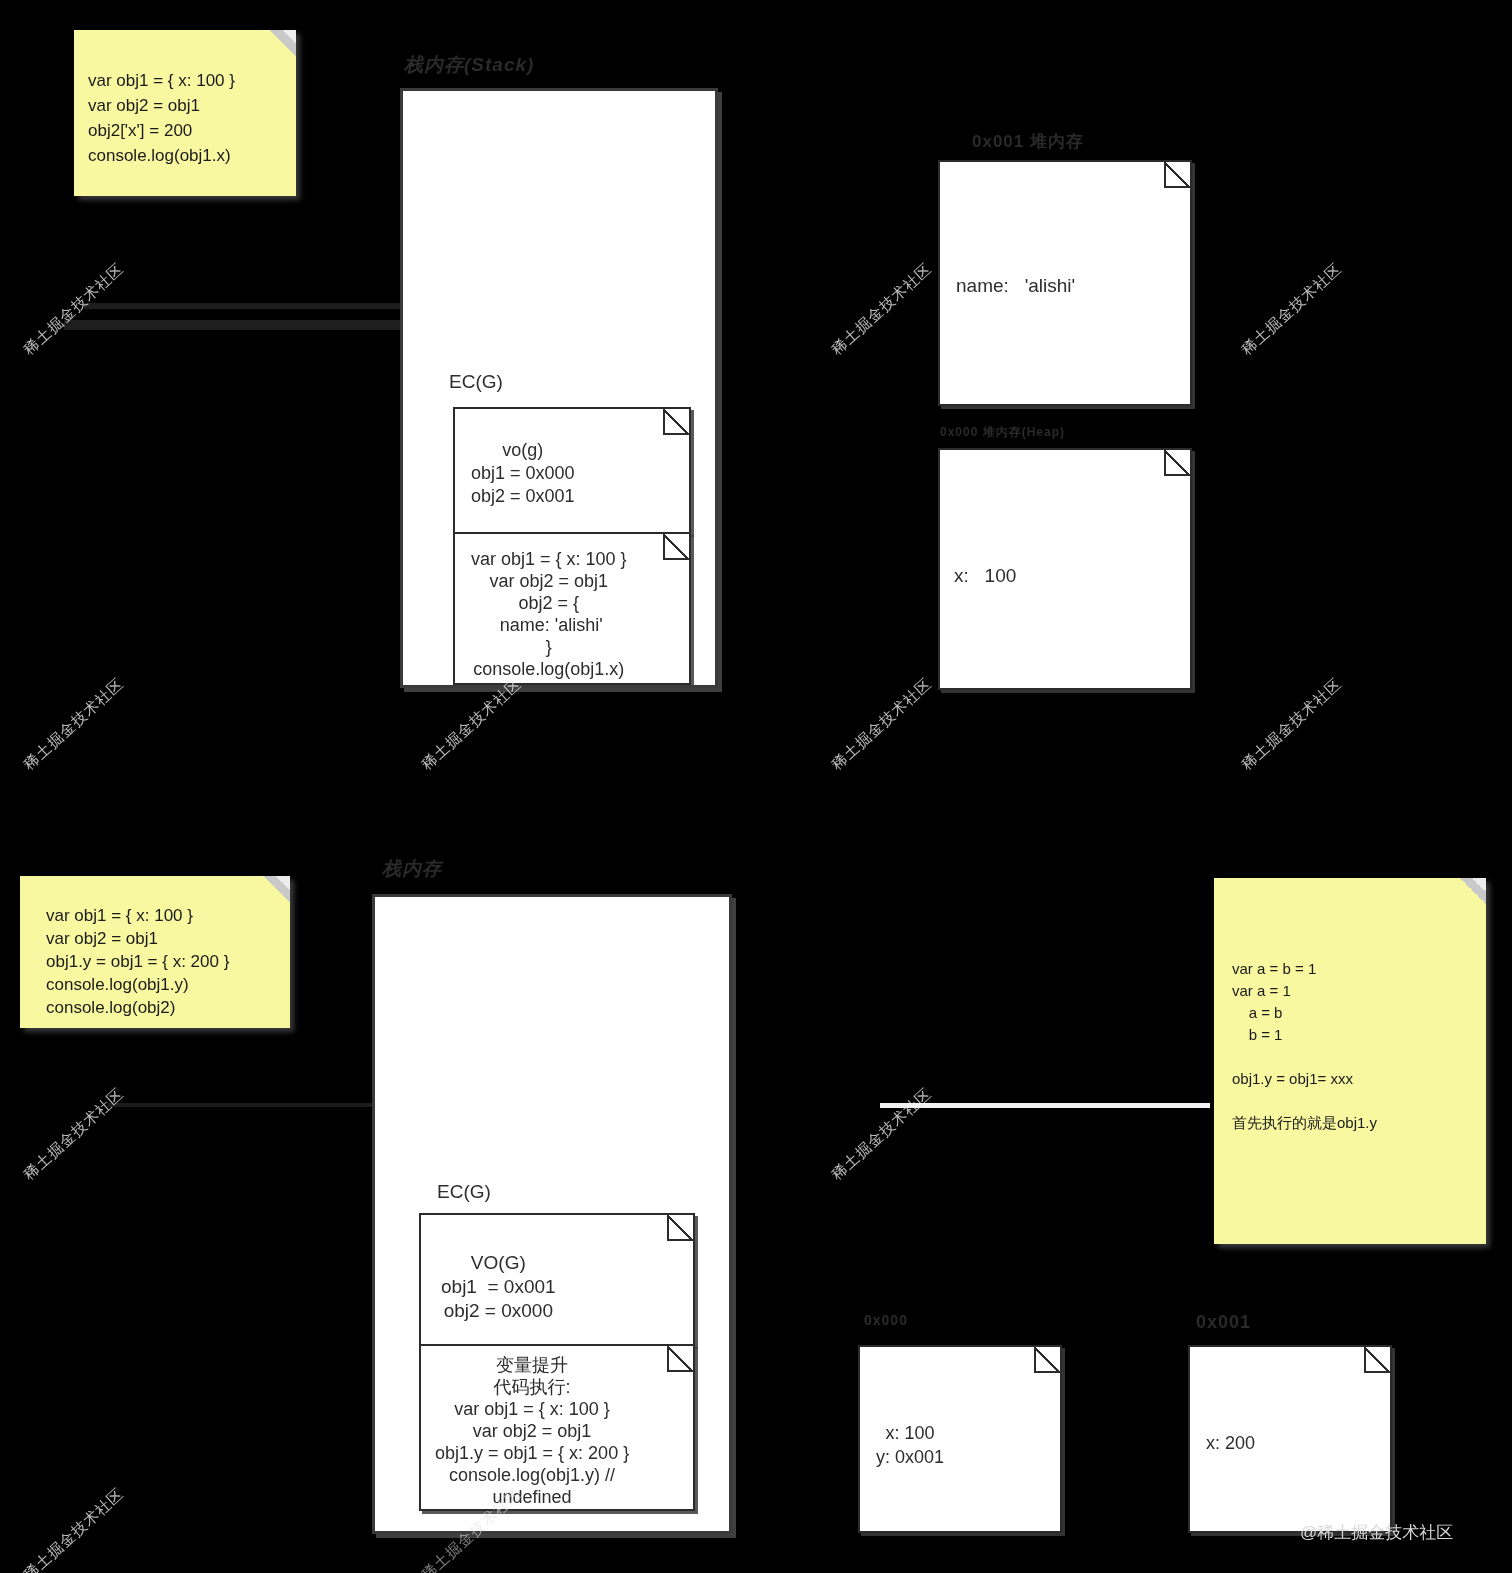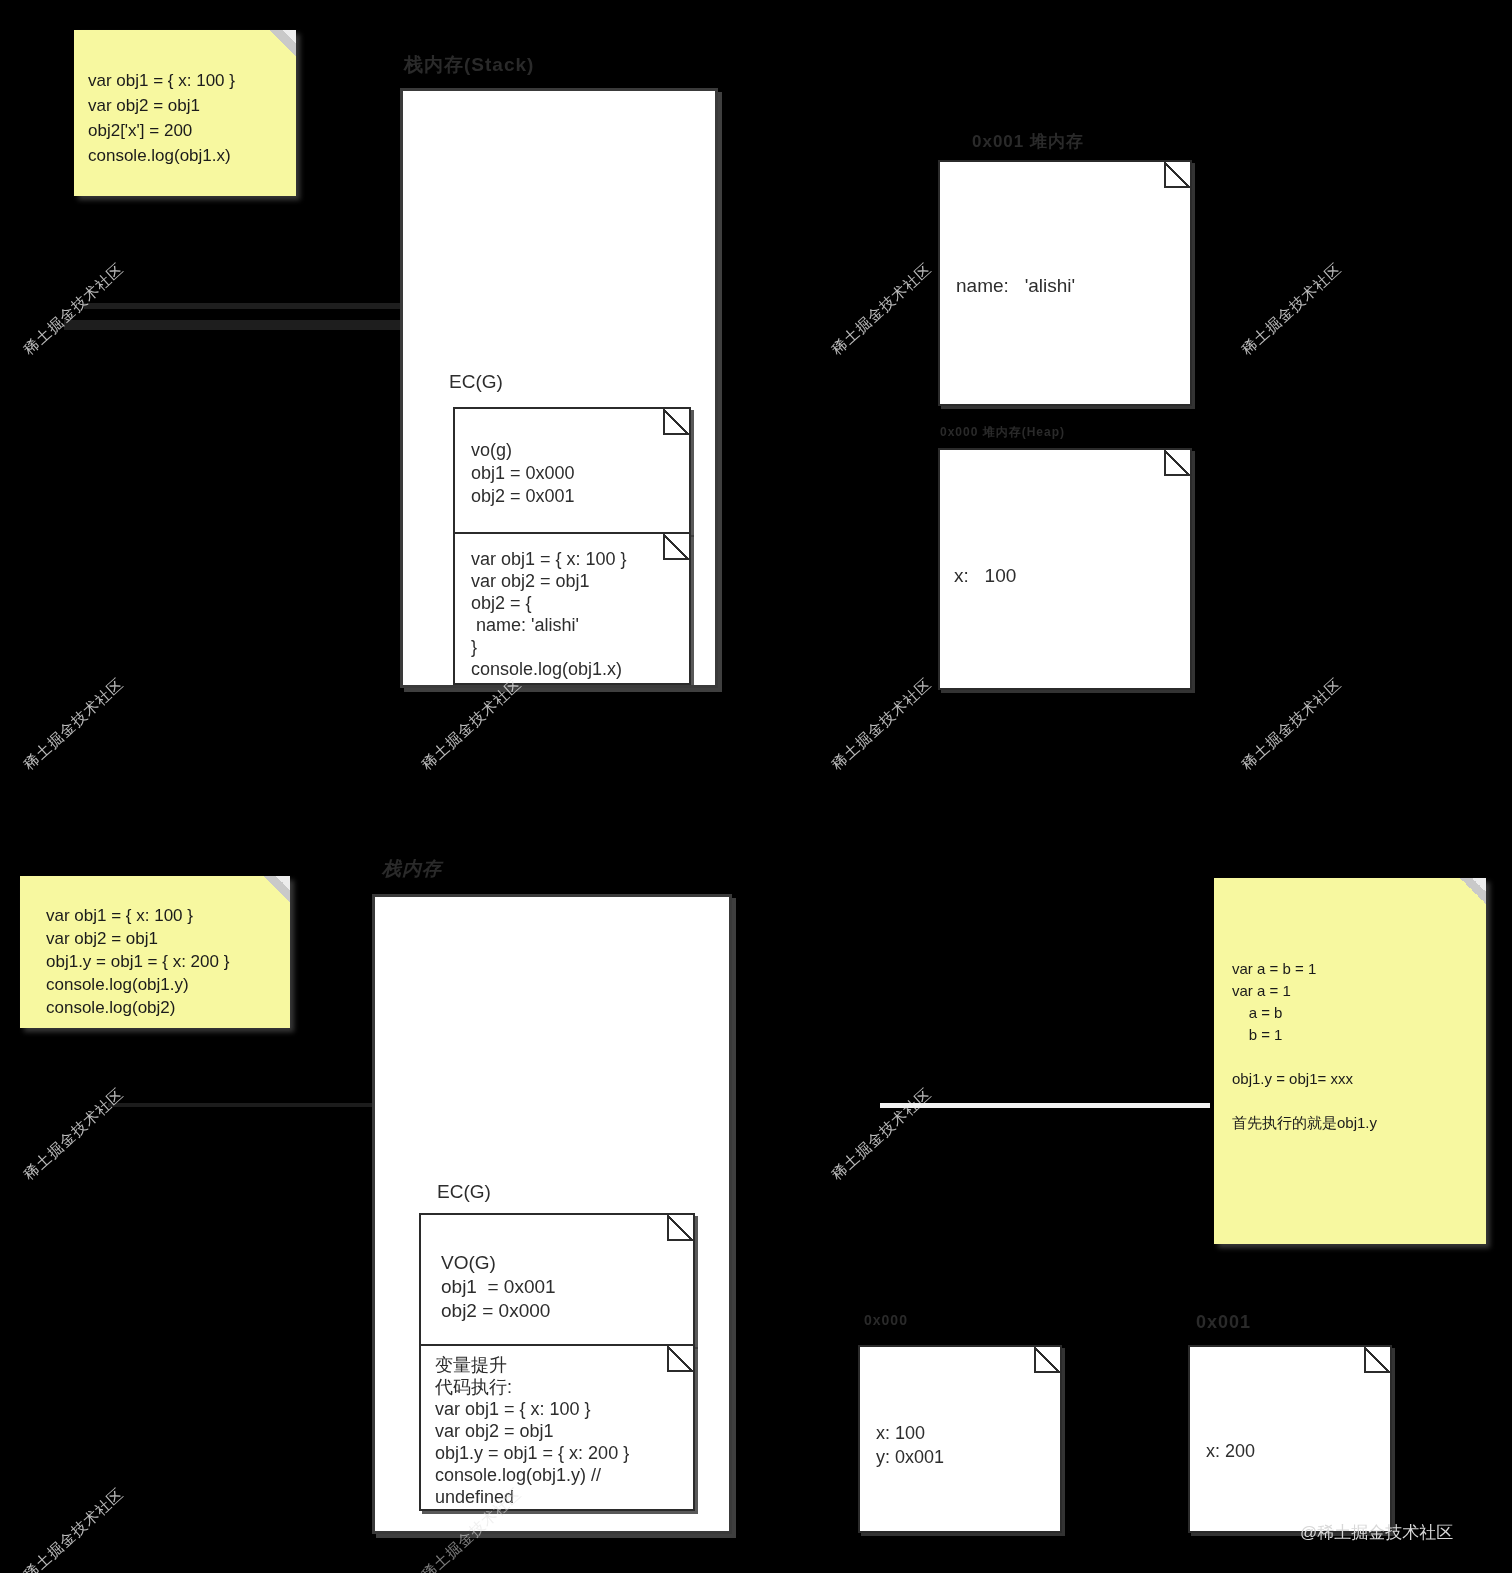--- a/index.html
+++ b/index.html
@@ -21,21 +21,21 @@
   .wbox{position:absolute;background:#fff;border:2px solid #2b2b2b;box-sizing:border-box;
         box-shadow:3px 3px 0 rgba(60,60,60,.85);}
   .corner{position:absolute;top:0;right:0;width:28px;height:28px;}
   .corner:before{content:"";position:absolute;top:0;right:0;width:26px;height:26px;
         border-left:2px solid #2b2b2b;border-bottom:2px solid #2b2b2b;box-sizing:border-box;
         background:#fff;}
   .corner:after{content:"";position:absolute;top:0;right:0;width:26px;height:26px;
         background:linear-gradient(45deg,transparent 0 calc(50% - 1px),#2b2b2b calc(50% - 1px),#2b2b2b calc(50% + 1px),transparent calc(50% + 1px));}
 
   .wbox pre{margin:0;font-family:"Liberation Sans","DejaVu Sans",sans-serif;
-        color:#2d2d2d;white-space:pre;}
+        color:#2d2d2d;white-space:pre;text-align:center;}
 
   
   .group{position:absolute;background:#fff;border:3px solid #3a3a3a;box-sizing:border-box;
         box-shadow:4px 4px 0 rgba(70,70,70,.9);padding-left:16px;}
   .grouplabel{position:absolute;color:#2a2a2a;background:#000;
         font-size:19px;font-weight:700;letter-spacing:1px;white-space:nowrap;}
   .ec-label{position:absolute;color:#2d2d2d;font-size:19px;white-space:nowrap;}
 
   
   .line-dark{position:absolute;background:#1e1e1e;}
@@ -58,21 +58,21 @@
     <span class="fold2"></span>
     <pre style="font-size:17px;line-height:25px;">var obj1 = { x: 100 }
 var obj2 = obj1
 obj2['x'] = 200
 console.log(obj1.x)</pre>
   </div>
 
   <div class="line-dark" style="left:84px;top:303px;width:316px;height:6px;"></div>
   <div class="line-dark" style="left:64px;top:320px;width:336px;height:10px;"></div>
 
-  <div class="grouplabel" style="left:404px;top:52px;">栈内存(Stack)</div>
+  <div class="grouplabel" style="left:404px;top:52px;font-style:italic;">栈内存(Stack)</div>
   <div class="group" style="left:400px;top:88px;width:318px;height:600px;">
     <div class="ec-label" style="left:46px;top:280px;">EC(G)</div>
 
     <div class="wbox" style="left:50px;top:316px;width:238px;height:127px;">
       <span class="corner"></span>
       <pre style="position:absolute;left:16px;top:30px;font-size:18px;line-height:23px;">vo(g)
 obj1 = 0x000
 obj2 = 0x001</pre>
     </div>
 
@@ -153,21 +153,21 @@
   <div class="grouplabel" style="left:864px;top:1312px;font-size:14px;">0x000</div>
   <div class="wbox" style="left:858px;top:1345px;width:204px;height:188px;">
     <span class="corner"></span>
     <pre style="position:absolute;left:16px;top:74px;font-size:18px;line-height:24px;">x: 100
 y: 0x001</pre>
   </div>
 
   <div class="grouplabel" style="left:1196px;top:1312px;font-size:18px;">0x001</div>
   <div class="wbox" style="left:1188px;top:1345px;width:204px;height:188px;">
     <span class="corner"></span>
-    <pre style="position:absolute;left:16px;top:92px;font-size:18px;line-height:24px;">x: 200</pre>
+    <pre style="position:absolute;left:16px;top:84px;font-size:18px;line-height:24px;">x: 200</pre>
   </div>
 
   <div class="brand" style="left:1300px;top:1521px;">@稀土掘金技术社区</div>
 
   <div class="wm" style="left:20px;top:345px;">稀土掘金技术社区</div>
   <div class="wm" style="left:828px;top:345px;">稀土掘金技术社区</div>
   <div class="wm" style="left:1238px;top:345px;">稀土掘金技术社区</div>
   <div class="wm" style="left:20px;top:760px;">稀土掘金技术社区</div>
   <div class="wm" style="left:418px;top:760px;">稀土掘金技术社区</div>
   <div class="wm" style="left:828px;top:760px;">稀土掘金技术社区</div>

